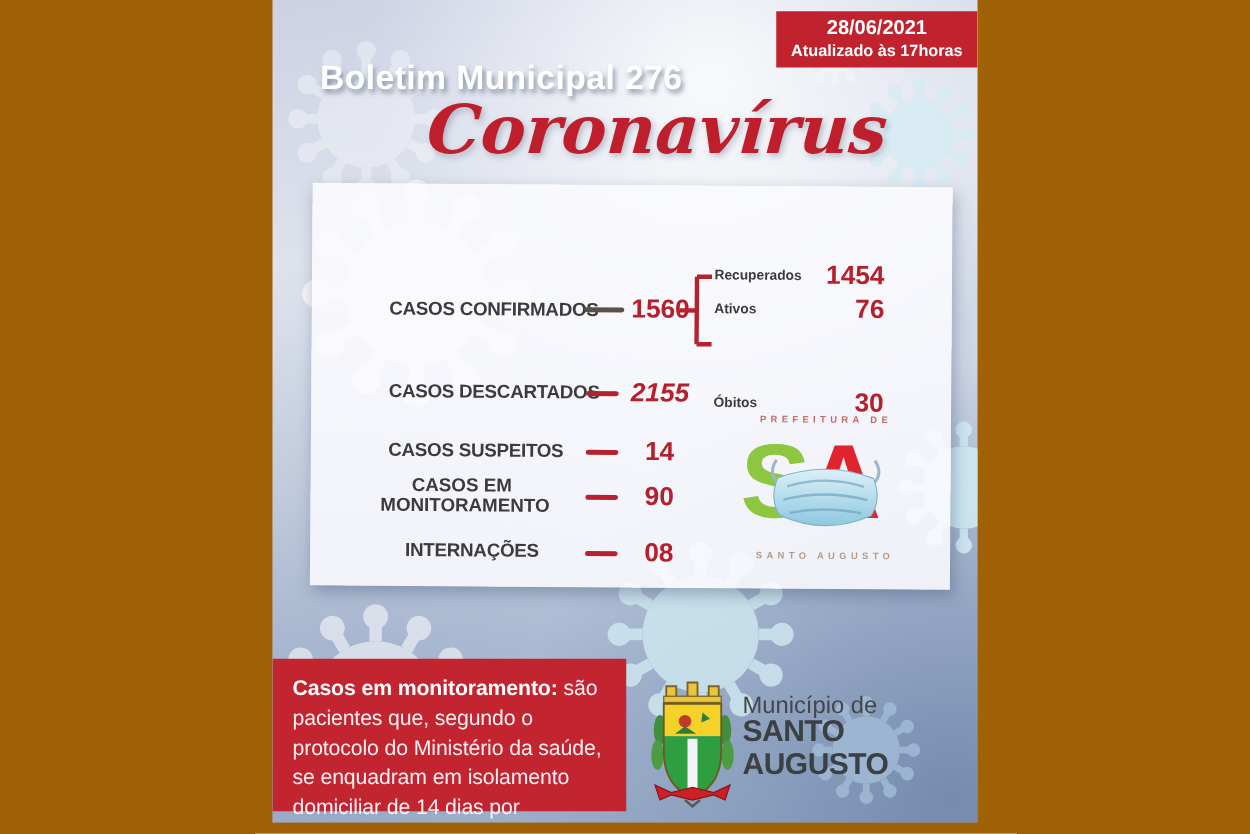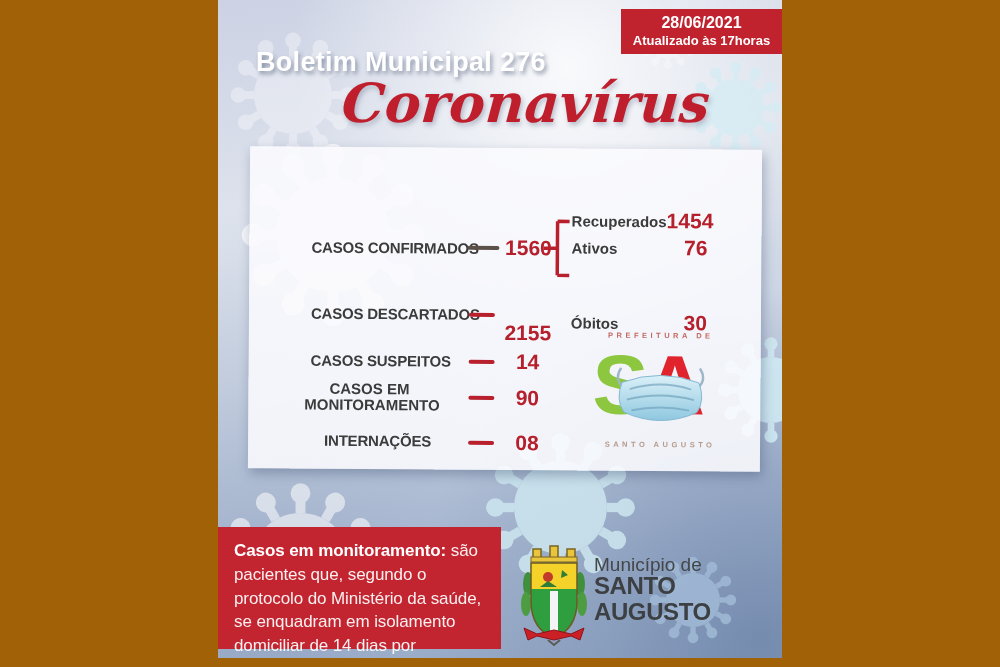--- a/index.html
+++ b/index.html
@@ -43,21 +43,21 @@
     background:rgba(250,251,254,.88);
     box-shadow:2px 5px 12px rgba(66,82,114,.4);
     transform:rotate(.4deg);
   }
   .lbl { position:absolute; font-size:15px; font-weight:bold; color:#3b3b3b; letter-spacing:-.2px; white-space:nowrap; }
   .lbl-wrap { position:absolute; font-size:15px; font-weight:bold; color:#3b3b3b; text-align:center; line-height:16px; }
   .dash { position:absolute; height:3.5px; border-radius:2px; background:#b7202c; }
   .dash-gray { background:#5c5148; }
   .val { position:absolute; font-size:21px; font-weight:bold; color:#b5202c; width:62px; text-align:center; white-space:nowrap; }
   .bd-row { position:absolute; left:322px; width:136px; height:24px; display:flex; justify-content:space-between; align-items:center; }
-  .bd-row .bd-lbl { font-size:15px; font-weight:bold; color:#3b3b3b;text-align:center; }
+  .bd-row .bd-lbl { font-size:11px; font-weight:bold; color:#3b3b3b;text-align:center; }
   .bd-row .bd-val { font-size:21px; font-weight:bold; color:#b5202c; }
   .bracket { position:absolute; left:294px; top:56px; }
 
   
   .sa-logo { position:absolute; left:330px; top:182px; width:164px; height:118px; }
   .sa-top { position:absolute; top:0; width:100%; text-align:center; font-size:7.5px; font-weight:bold;
             letter-spacing:3.5px; color:#c46a62; }
   .sa-letter { position:absolute; font-size:84px; font-weight:bold; line-height:1; }
   .sa-s { left:14px; top:12px; color:#8dc63f; }
   .sa-a { left:66px; top:12px; color:#e1232e; }
@@ -195,21 +195,21 @@
         <span class="bd-lbl">Ativos</span>
         <span class="bd-val">76</span>
       </div>
       <div class="bd-row" style="top:114px;margin-top:48px;">
         <span class="bd-lbl">Óbitos</span>
         <span class="bd-val">30</span>
       </div>
 
       <div class="lbl" style="left:62px;top:158px;">CASOS DESCARTADOS</div>
       <div class="dash" style="left:220px;top:165px;width:26px;"></div>
-      <div class="val" style="left:248px;top:173px;">2155</div>
+      <div class="val" style="left:248px;top:155px;font-style:italic;">2155</div>
 
       <div class="lbl" style="left:62px;top:205px;">CASOS SUSPEITOS</div>
       <div class="dash" style="left:220px;top:212px;width:26px;"></div>
       <div class="val" style="left:248px;top:202px;">14</div>
 
       <div class="lbl-wrap" style="left:56px;top:234px;width:130px;">CASOS EM MONITORAMENTO</div>
       <div class="dash" style="left:220px;top:248px;width:26px;"></div>
       <div class="val" style="left:248px;top:238px;">90</div>
 
       <div class="lbl" style="left:76px;top:285px;">INTERNAÇÕES</div>

